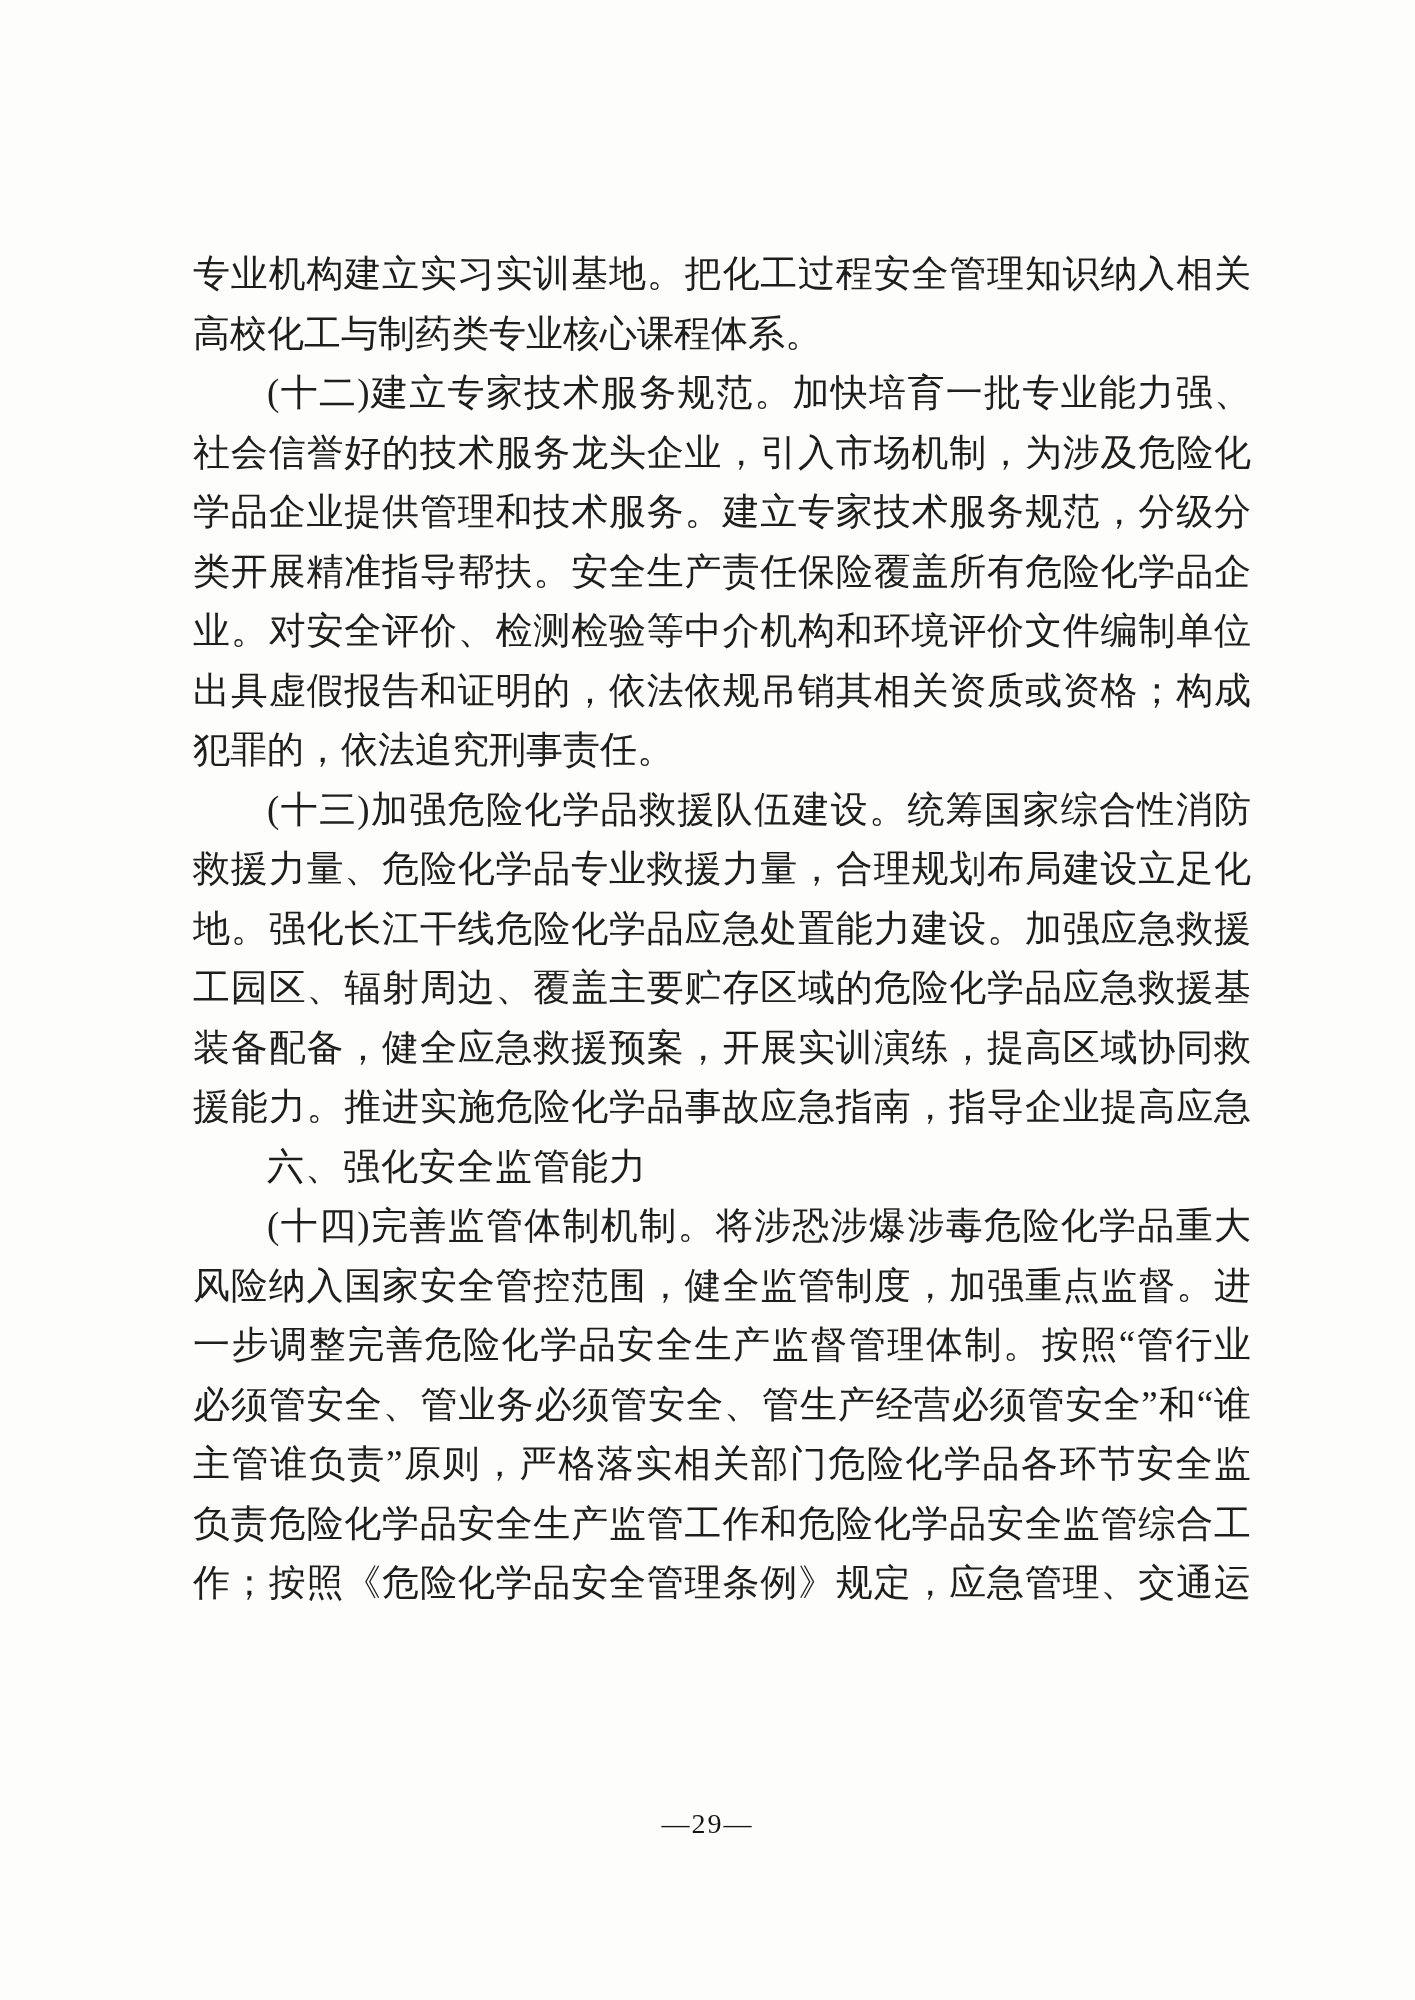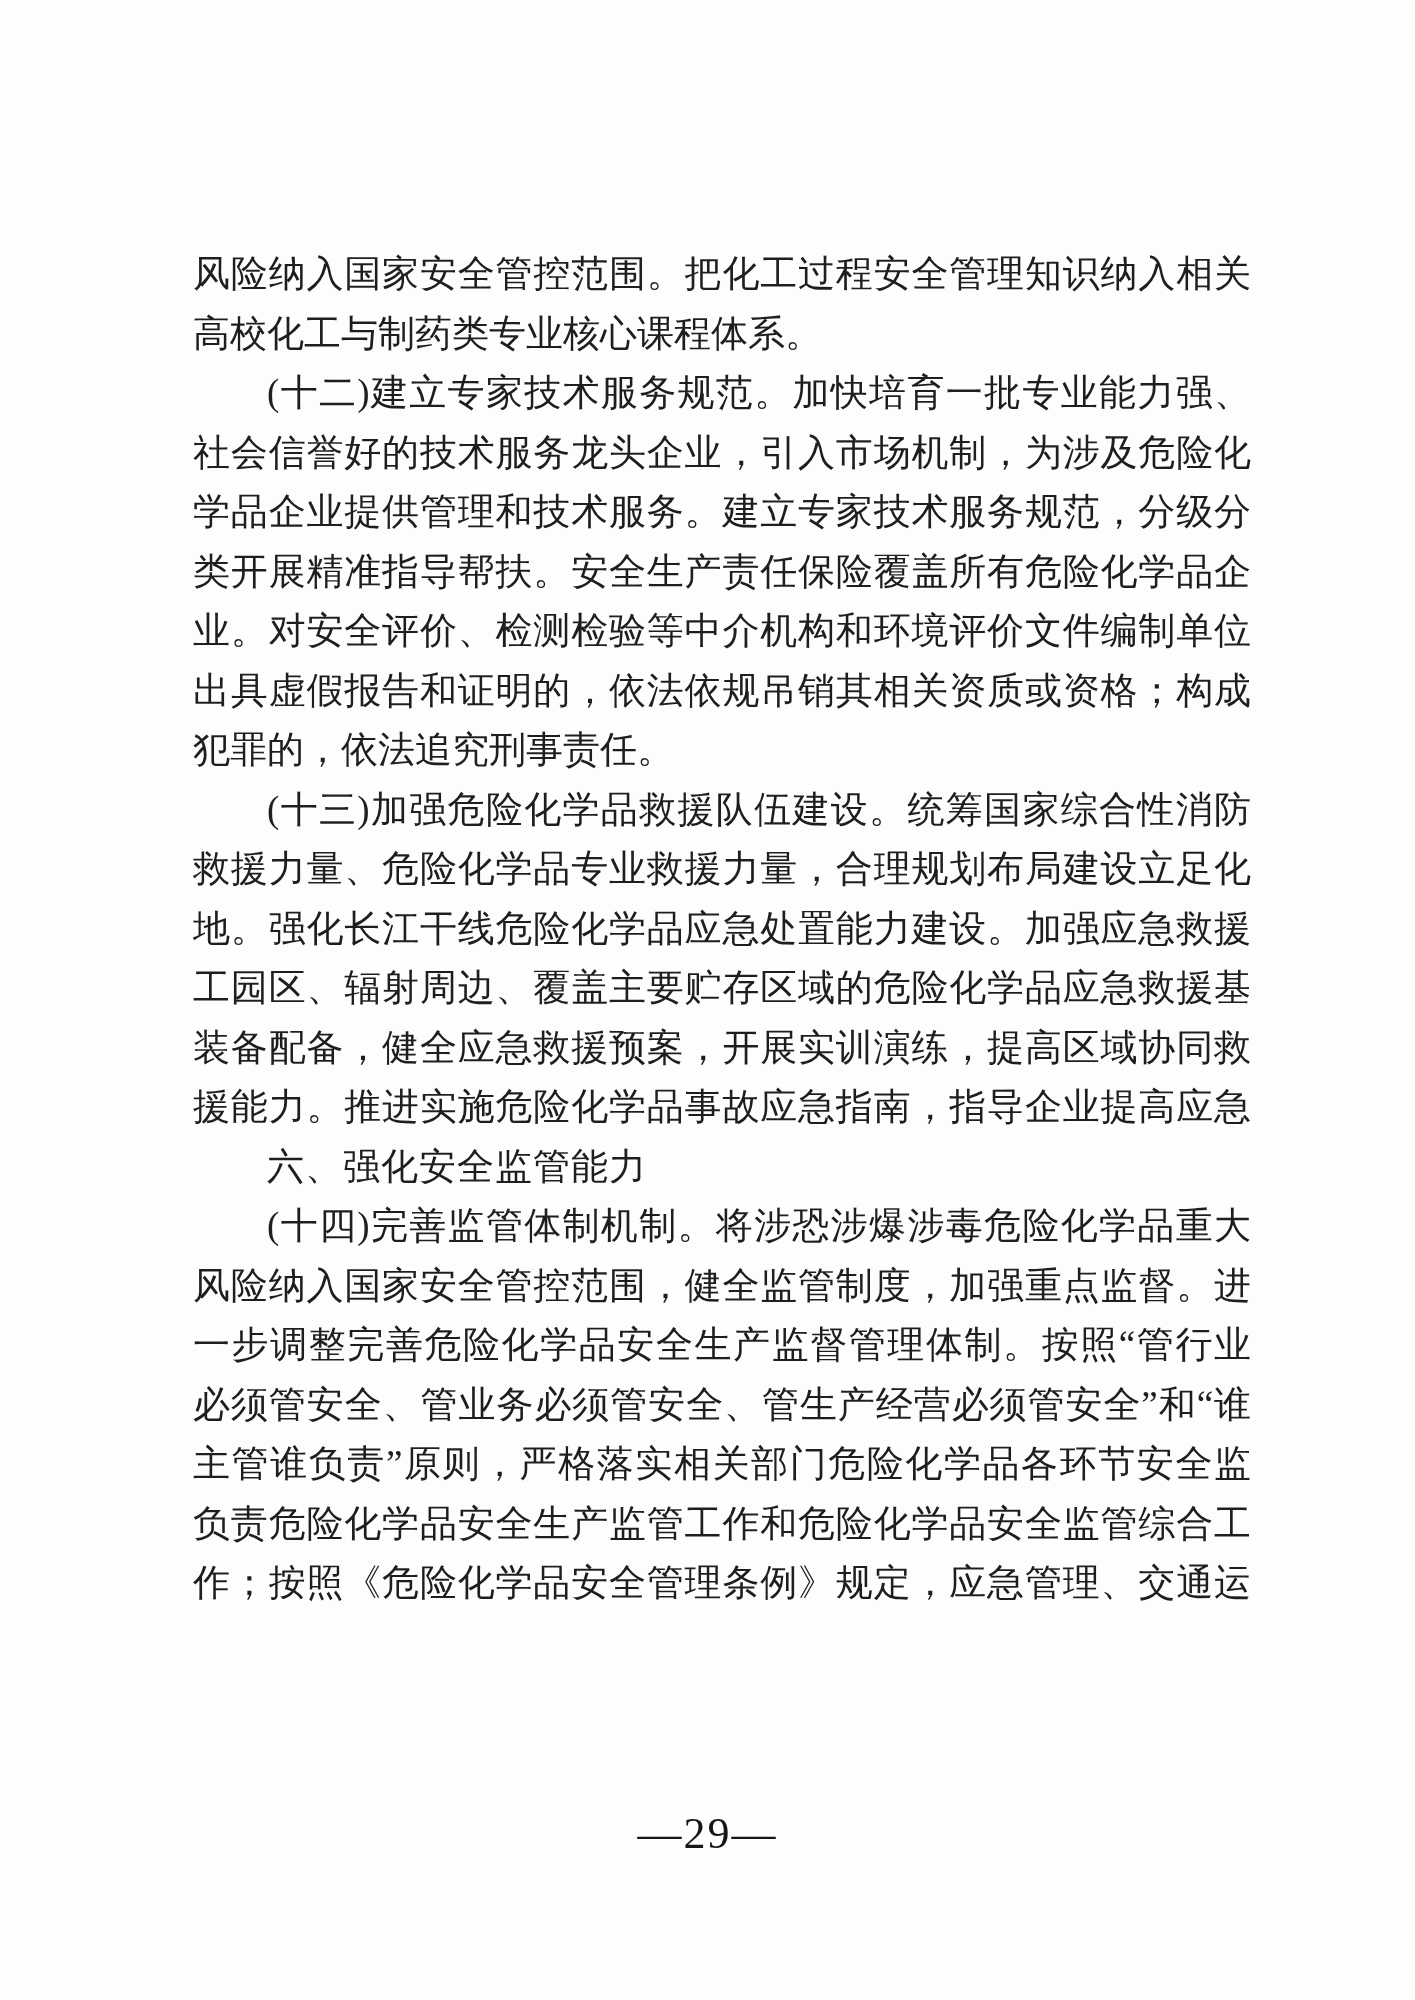--- a/index.html
+++ b/index.html
@@ -32,32 +32,32 @@
   .heading {
     font-family: "Liberation Sans", "DejaVu Sans", sans-serif;
     letter-spacing: 1px;
   }
   .pagenum-row {
     position: absolute;
     top: 1808px;
     left: 0;
     width: 100%;
     text-align: center;
-    font-size: 44px;
+    font-size: 28px;
     letter-spacing: 2px;
     color: #161616;
   }
 </style>
 </head>
 <body>
 
 <div class="page">
 
   <div class="textblock">
-    <div class="line fill">风险纳入国家安全管控范围。把化工过程安全管理知识纳入相关</div>
+    <div class="line fill">专业机构建立实习实训基地。把化工过程安全管理知识纳入相关</div>
     <div class="line">高校化工与制药类专业核心课程体系。</div>
     <div class="line fill indent">(十二)建立专家技术服务规范。加快培育一批专业能力强、</div>
     <div class="line fill">社会信誉好的技术服务龙头企业，引入市场机制，为涉及危险化</div>
     <div class="line fill">学品企业提供管理和技术服务。建立专家技术服务规范，分级分</div>
     <div class="line fill">类开展精准指导帮扶。安全生产责任保险覆盖所有危险化学品企</div>
     <div class="line fill">业。对安全评价、检测检验等中介机构和环境评价文件编制单位</div>
     <div class="line fill">出具虚假报告和证明的，依法依规吊销其相关资质或资格；构成</div>
     <div class="line">犯罪的，依法追究刑事责任。</div>
     <div class="line fill indent">(十三)加强危险化学品救援队伍建设。统筹国家综合性消防</div>
     <div class="line fill">救援力量、危险化学品专业救援力量，合理规划布局建设立足化</div>

